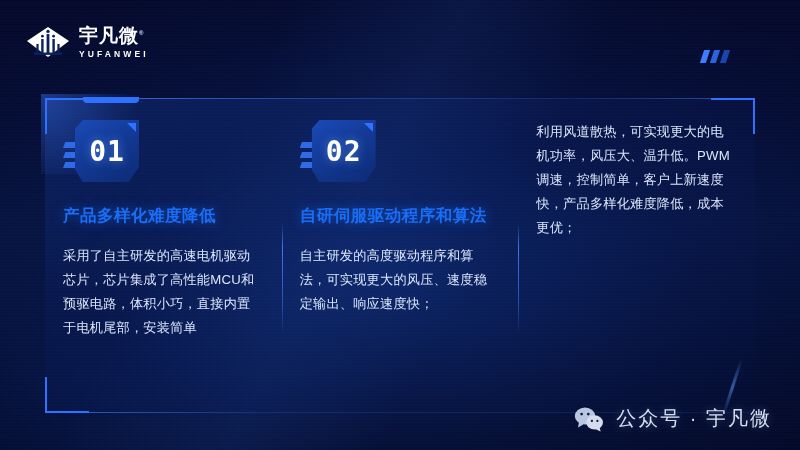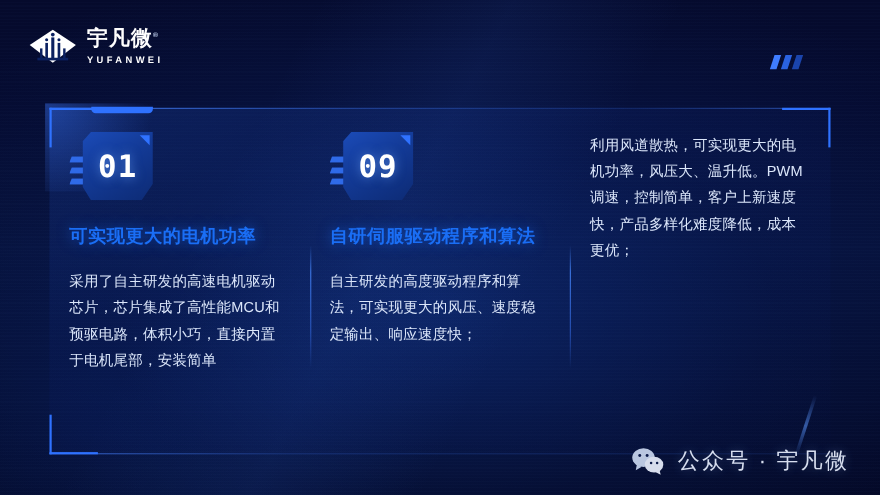--- a/index.html
+++ b/index.html
@@ -312,35 +312,35 @@
           <div class="badge-bars">
               <i></i>
               <i></i>
               <i></i>
             </div>
           <div class="badge-body"></div>
           <div class="badge-notch"></div>
           <div class="badge-num">01</div>
         </div>
         <div class="card-title">
-          <span class="ln">可实现更大的电机功率</span>
+          <span class="ln">产品多样化难度降低</span>
         </div>
         <div class="card-body">采用了自主研发的高速电机驱动芯片，芯片集成了高性能MCU和预驱电路，体积小巧，直接内置于电机尾部，安装简单</div>
       </div>
 
       <div class="col">
         <div class="badge">
           <div class="badge-bars">
               <i></i>
               <i></i>
               <i></i>
             </div>
           <div class="badge-body"></div>
           <div class="badge-notch"></div>
-          <div class="badge-num">09</div>
+          <div class="badge-num">02</div>
         </div>
         <div class="card-title">
           <span class="ln">自研伺服驱动程序和算法</span>
         </div>
         <div class="card-body">自主研发的高度驱动程序和算法，可实现更大的风压、速度稳定输出、响应速度快；</div>
       </div>
 
       <div class="col">
         <div class="card-body">利用风道散热，可实现更大的电机功率，风压大、温升低。PWM调速，控制简单，客户上新速度快，产品多样化难度降低，成本更优；</div>
       </div>

